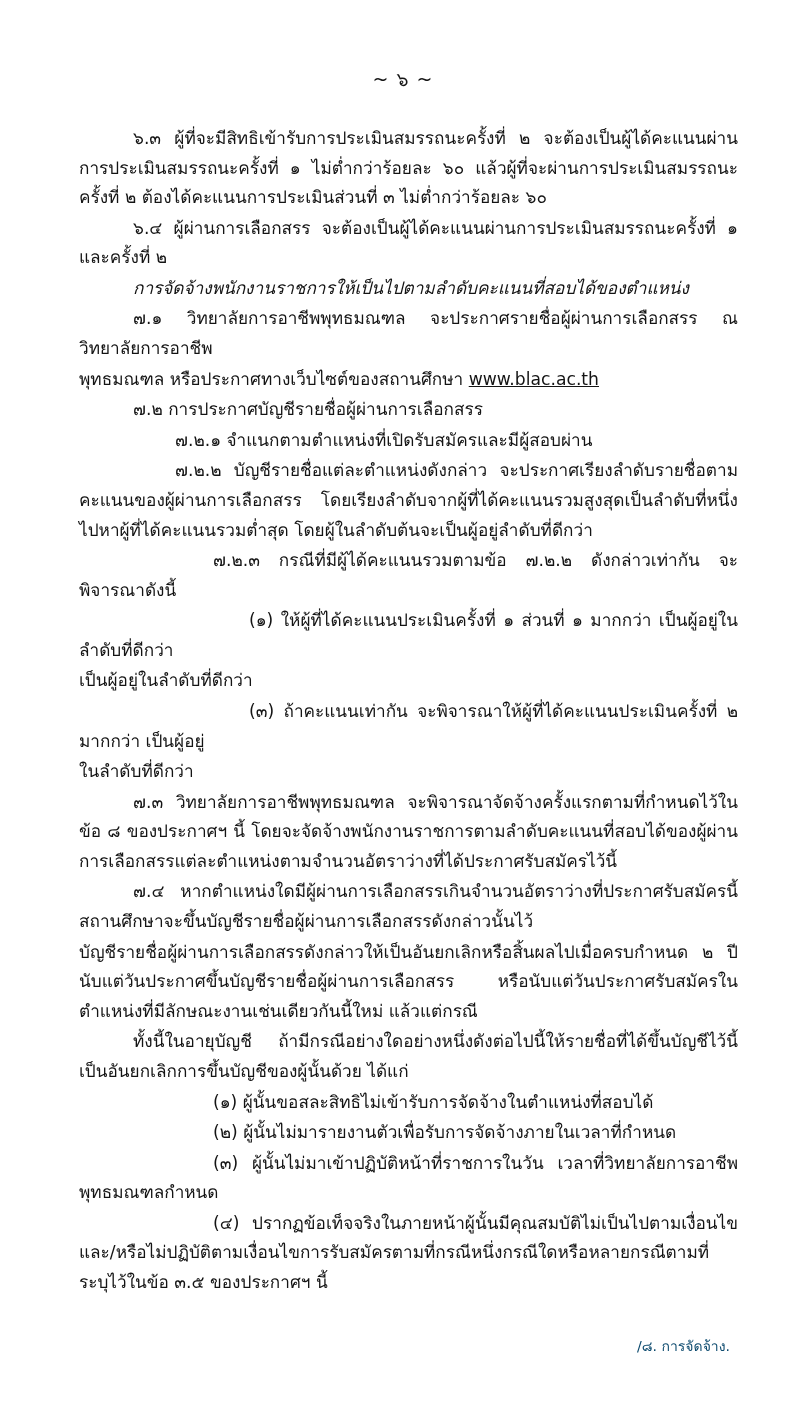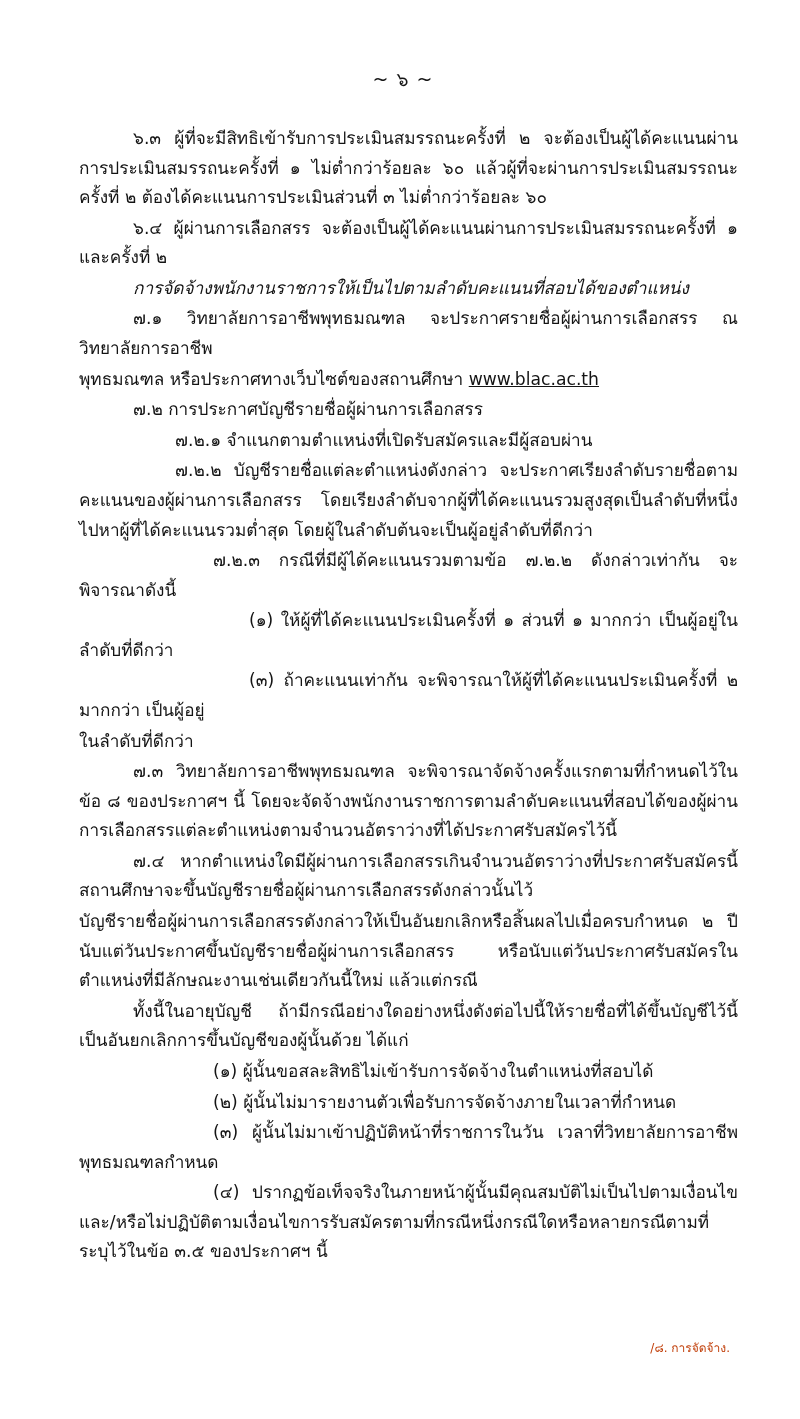--- a/index.html
+++ b/index.html
@@ -53,22 +53,22 @@
   .italic { font-style: italic; }
   .underline { }
   .link {
     text-decoration: underline;
     color: #141414;
   }
   .footer-note {
     position: absolute;
     right: 70px;
     bottom: 62px;
-    font-size: 12px;
-    color: #c2410c;
+    font-size: 14px;
+    color: #0c4a6e;
   }
 </style>
 </head>
 <body>
 
 <div class="page">
 
   <div class="page-number">~ ๖ ~</div>
 
   <div class="doc-body">
@@ -90,20 +90,21 @@
     <p class="indent-1">๗.๒ การประกาศบัญชีรายชื่อผู้ผ่านการเลือกสรร</p>
 
     <p class="indent-2">๗.๒.๑ จำแนกตามตำแหน่งที่เปิดรับสมัครและมีผู้สอบผ่าน</p>
 
     <p class="indent-2">๗.๒.๒ บัญชีรายชื่อแต่ละตำแหน่งดังกล่าว จะประกาศเรียงลำดับรายชื่อตามคะแนนของผู้ผ่านการเลือกสรร โดยเรียงลำดับจากผู้ที่ได้คะแนนรวมสูงสุดเป็นลำดับที่หนึ่งไปหาผู้ที่ได้คะแนนรวมต่ำสุด โดยผู้ในลำดับต้นจะเป็นผู้อยู่ลำดับที่ดีกว่า</p>
 
     <p class="indent-3">๗.๒.๓ กรณีที่มีผู้ได้คะแนนรวมตามข้อ ๗.๒.๒ ดังกล่าวเท่ากัน จะพิจารณาดังนี้</p>
 
     <p class="indent-4">(๑) ให้ผู้ที่ได้คะแนนประเมินครั้งที่ ๑ ส่วนที่ ๑ มากกว่า เป็นผู้อยู่ในลำดับที่ดีกว่า</p>
 
+    <p class="noindent">เป็นผู้อยู่ในลำดับที่ดีกว่า</p>
 
     <p class="indent-4">(๓) ถ้าคะแนนเท่ากัน จะพิจารณาให้ผู้ที่ได้คะแนนประเมินครั้งที่ ๒ มากกว่า เป็นผู้อยู่</p>
     <p class="noindent">ในลำดับที่ดีกว่า</p>
 
     <p class="indent-1">๗.๓ วิทยาลัยการอาชีพพุทธมณฑล จะพิจารณาจัดจ้างครั้งแรกตามที่กำหนดไว้ในข้อ ๘ ของประกาศฯ นี้ โดยจะจัดจ้างพนักงานราชการตามลำดับคะแนนที่สอบได้ของผู้ผ่านการเลือกสรรแต่ละตำแหน่งตามจำนวนอัตราว่างที่ได้ประกาศรับสมัครไว้นี้</p>
 
     <p class="indent-1">๗.๔ หากตำแหน่งใดมีผู้ผ่านการเลือกสรรเกินจำนวนอัตราว่างที่ประกาศรับสมัครนี้ สถานศึกษาจะขึ้นบัญชีรายชื่อผู้ผ่านการเลือกสรรดังกล่าวนั้นไว้</p>
 
     <p class="noindent underline">บัญชีรายชื่อผู้ผ่านการเลือกสรรดังกล่าวให้เป็นอันยกเลิกหรือสิ้นผลไปเมื่อครบกำหนด ๒ ปี นับแต่วันประกาศขึ้นบัญชีรายชื่อผู้ผ่านการเลือกสรร หรือนับแต่วันประกาศรับสมัครในตำแหน่งที่มีลักษณะงานเช่นเดียวกันนี้ใหม่ แล้วแต่กรณี</p>
 

